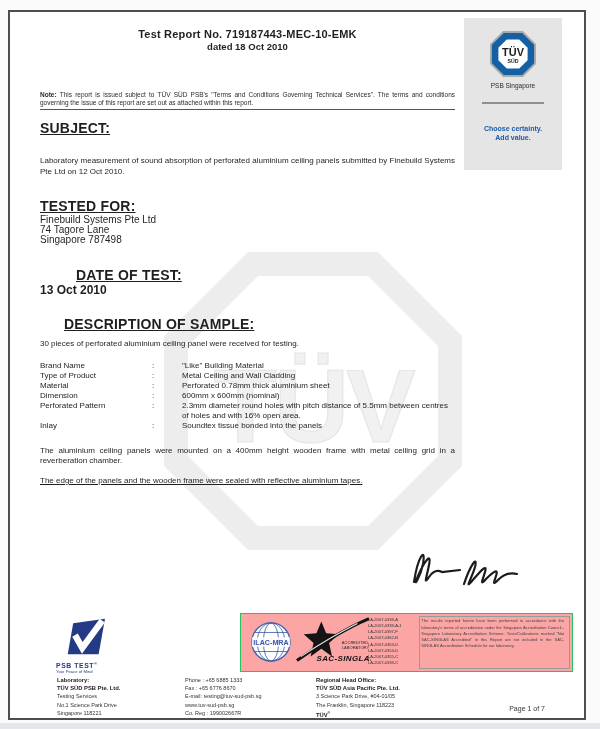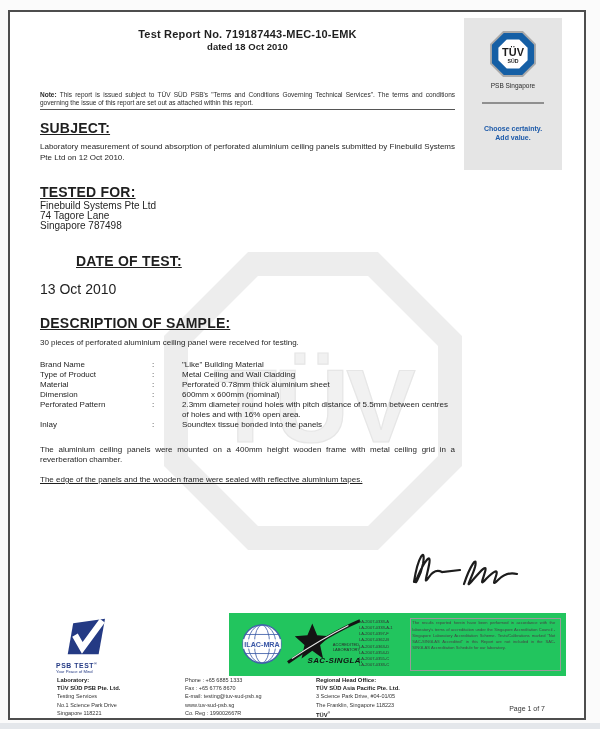--- a/index.html
+++ b/index.html
@@ -22,41 +22,41 @@
   
   .content{position:absolute;left:40px;top:28px;width:415px;z-index:2;}
   .title{font-size:11px;font-weight:bold;text-align:center;letter-spacing:.2px;line-height:13px;}
   .subtitle{font-size:9.5px;font-weight:bold;text-align:center;line-height:12px;}
   .note{margin-top:38px;font-size:6.5px;line-height:7.6px;text-align:justify;
     border-bottom:1px solid #555;padding-bottom:3px;color:#2b2b2b;}
   .note .b{font-weight:bold;}
   .h{font-size:14px;font-weight:bold;text-decoration:underline;letter-spacing:.2px;line-height:11px;}
   .subject-h{margin-top:13px;}
   .body-text{font-size:8px;line-height:10.5px;text-align:justify;}
-  .subject-b{margin-top:8px;}
+  .subject-b{margin-top:22px;}
   .h-tested{margin-top:24px;}
   .addr{font-size:10px;line-height:10px;margin-top:3px;}
   .attn{font-size:8px;line-height:10px;margin-top:14px;}
   .h-date{margin-top:25px;padding-left:36px;}
-  .date-val{font-size:14px;line-height:10px;margin-top:17px;}
-  .h-desc{margin-top:24px;}
+  .date-val{font-size:12px;line-height:10px;margin-top:4px;font-weight:bold;}
+  .h-desc{margin-top:24px;margin-left:24px;}
   .desc-intro{margin-top:9px;text-align:left;}
   .spec{margin-top:11px;display:grid;grid-template-columns:112px 30px 273px;
     font-size:8px;line-height:10px;}
   .p1{margin-top:15px;}
   .p2{margin-top:9px;text-decoration:underline;}
   .signature{position:absolute;left:402px;top:540px;width:135px;height:55px;z-index:2;}
   
   .psb-block{position:absolute;left:56px;top:617px;z-index:2;width:90px;}
   .psb-block svg{width:50px;height:40px;margin-left:4px;}
   .psb-name{font-size:6.8px;font-weight:bold;color:#243a84;letter-spacing:.6px;margin-top:0px;}
   .psb-name sup{font-size:4px;}
   .psb-tag{font-size:6px;transform:scale(.7);transform-origin:0 0;color:#243a84;width:140%;}
-  .accr-box{position:absolute;left:229px;top:613px;width:331px;height:57px;
-    border:3px solid #22c55e;z-index:2;background:#22c55e;}
+  .accr-box{position:absolute;left:240px;top:613px;width:331px;height:57px;
+    border:1px solid #22c55e;z-index:2;background:#fca5a5;}
   .ilac{position:absolute;left:9px;top:7px;width:42px;height:42px;}
   .sac{position:absolute;left:54px;top:3px;width:76px;height:48px;}
   .la-list{position:absolute;left:127px;top:3px;font-size:6px;line-height:9px;
     transform:scale(.68);transform-origin:0 0;color:#333;white-space:nowrap;}
   .disc-box{position:absolute;left:178px;top:2px;width:149px;height:51px;border:1px solid #9a9a9a;overflow:hidden;}
   .disc-text{font-size:6px;line-height:9px;text-align:justify;color:#444;
     transform:scale(.68);transform-origin:0 0;width:210px;padding:2px 2px;}
   
   .fcol{position:absolute;z-index:2;font-size:5.5px;line-height:8.2px;color:#333;}
   .fcol .fb{font-weight:bold;font-size:5.8px;color:#222;}

